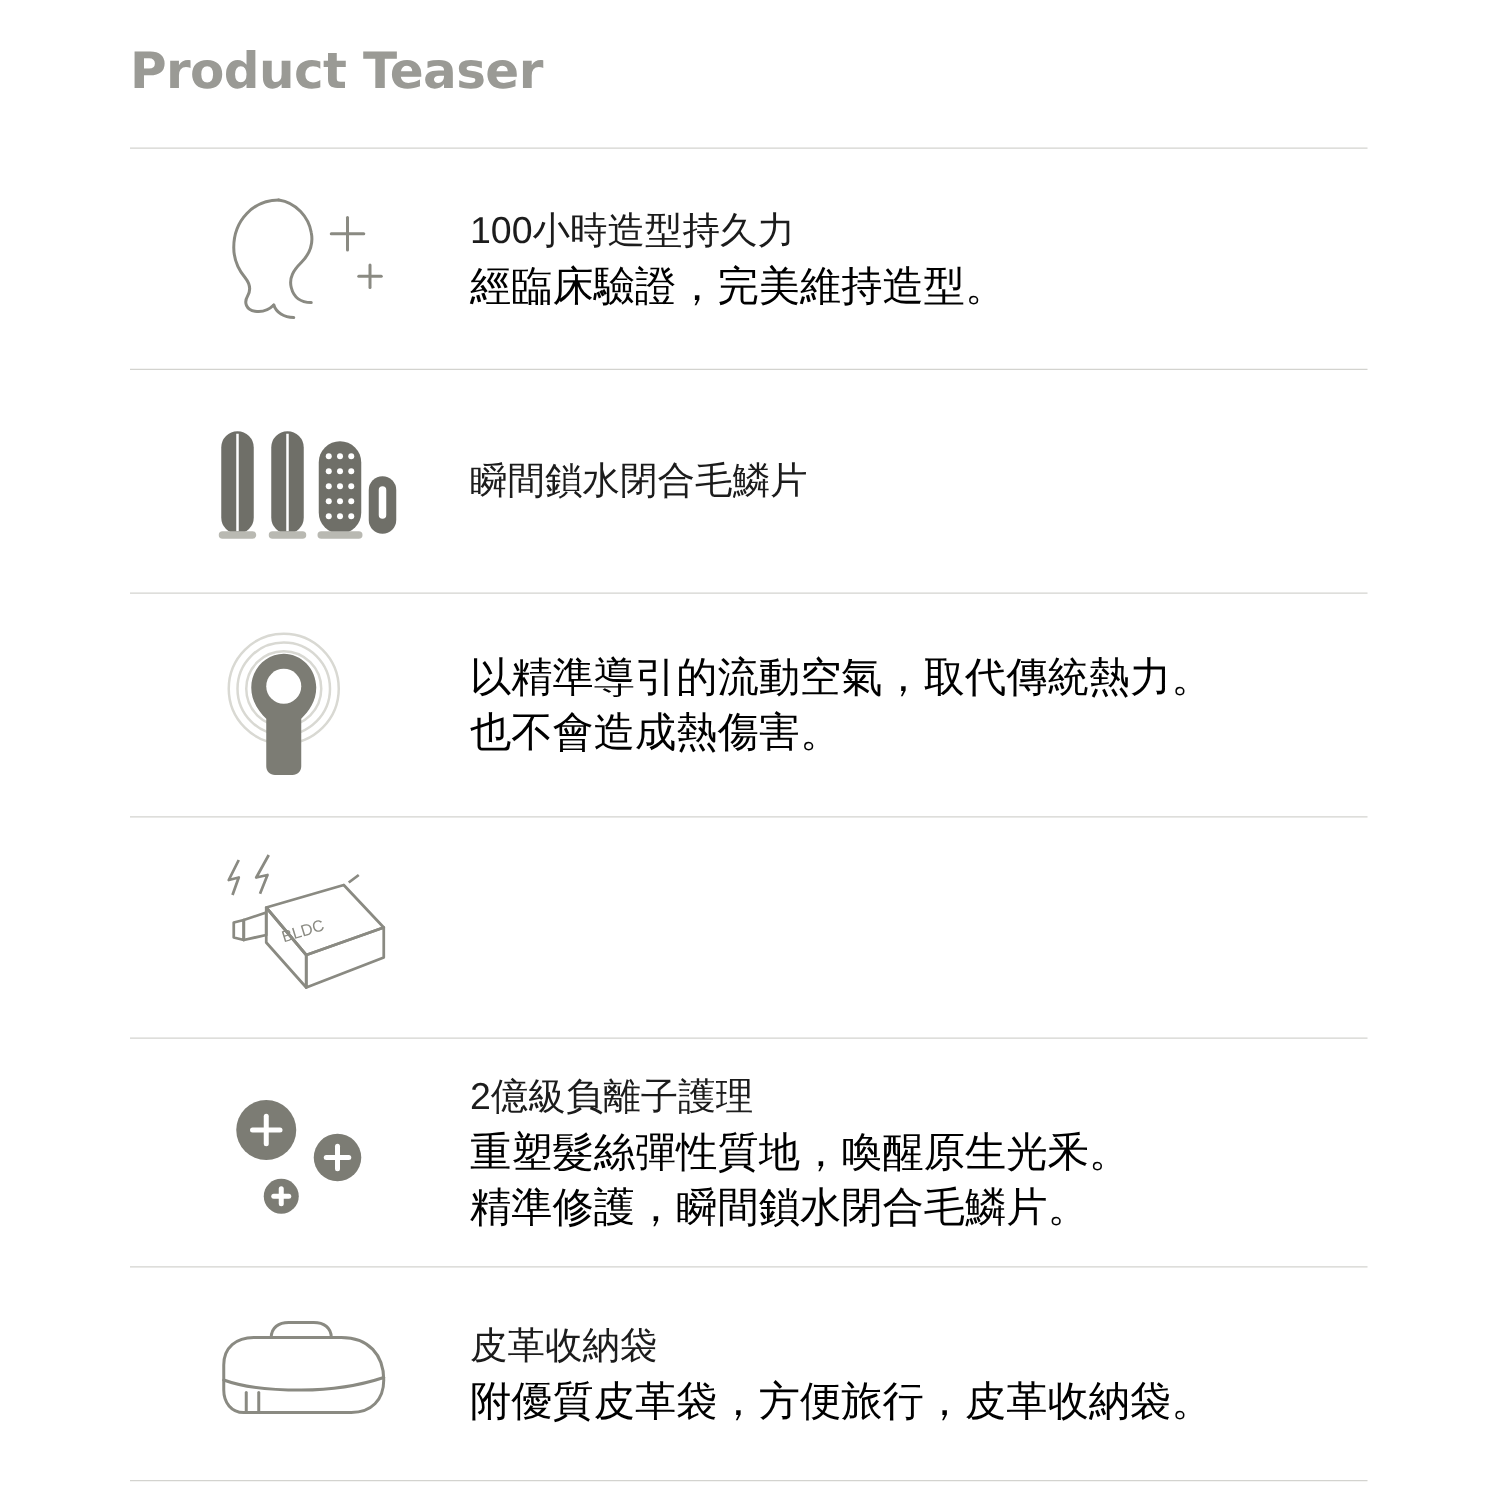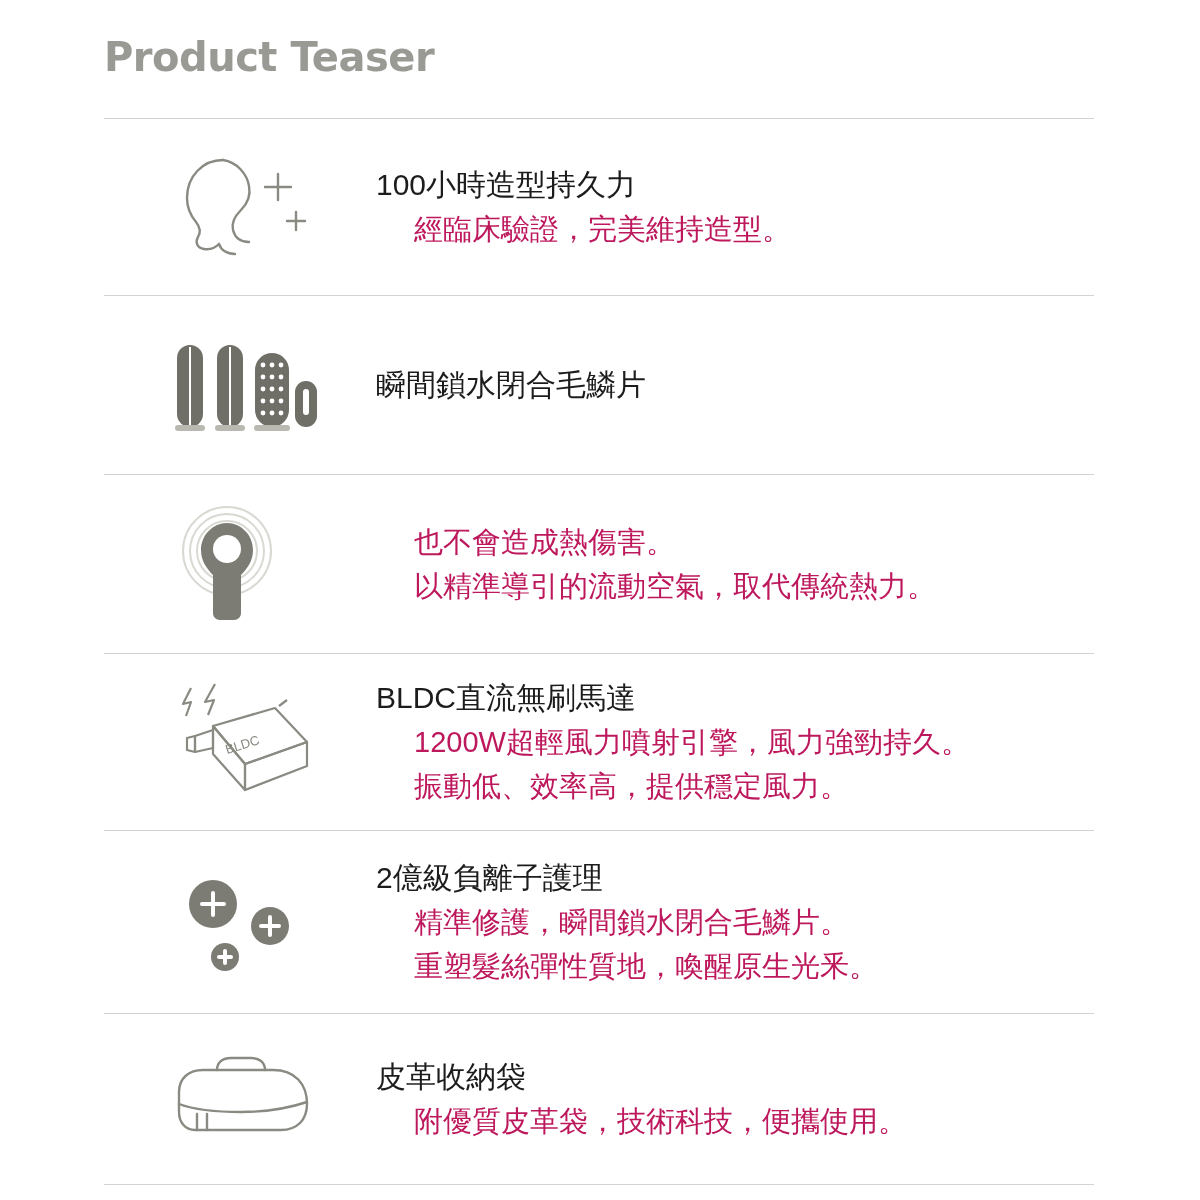--- a/index.html
+++ b/index.html
@@ -60,25 +60,24 @@
     flex-direction: column;
     justify-content: center;
   }
   .heading {
     font-size: 30px;
     line-height: 44px;
     color: #1c1c1c;
     white-space: nowrap;
   }
   .desc {
-    font-size: 29px;
+    font-size: 33px;
     line-height: 44px;
-    color: #be185d;
+    color: #000000;
     white-space: nowrap;
-    margin-left: 38px;
   }
   .r1 { height: 176px; }
   .r2 { height: 178px; }
   .r3 { height: 178px; }
   .r4 { height: 176px; }
   .r5 { height: 182px; justify-content: flex-end; }
   .r6 { height: 170px; }
   svg { display: block; }
 </style>
 </head>
@@ -169,22 +168,22 @@
             <circle cx="62" cy="52" r="23"></circle>
             <circle cx="62" cy="52" r="30"></circle>
             <circle cx="62" cy="52" r="37"></circle>
             <circle cx="62" cy="52" r="44"></circle>
           </g>
           <path d="M62 24 C76 24 88 36 88 51 C88 62 82 70 76 76 L76 114 C76 118 73 121 69 121 L55 121 C51 121 48 118 48 114 L48 76 C42 70 36 62 36 51 C36 36 48 24 62 24 Z" fill="#7c7c74"></path>
           <circle cx="62" cy="50" r="14" fill="#ffffff"></circle>
         </svg>
       </div>
       <div class="text-cell">
+        <div class="desc">以精準導引的流動空氣，取代傳統熱力。</div>
         <div class="desc">也不會造成熱傷害。</div>
-        <div class="desc">以精準導引的流動空氣，取代傳統熱力。</div>
       </div>
     </div>
 
     <div class="divider"></div>
 
     <div class="row r4">
       <div class="icon-cell">
         <svg width="170" height="120" viewBox="0 0 170 120">
           <g fill="none" stroke="#8a8a82" stroke-width="2.2" stroke-linejoin="round">
             <path d="M58 44 L120 26 L152 60 L90 82 Z"></path>
@@ -194,25 +193,20 @@
             <path d="M40 54 L40 70 L32 68 L32 56 Z"></path>
             <path d="M124 24 L132 18"></path>
           </g>
           <g fill="none" stroke="#8a8a82" stroke-width="2.2" stroke-linejoin="round">
             <path d="M36 6 L28 22 L36 20 L31 34"></path>
             <path d="M60 2 L50 20 L59 18 L53 33"></path>
           </g>
           <text x="72" y="72" font-family="Liberation Sans, sans-serif" font-size="13" fill="#8a8a82" transform="rotate(-17 72 72)">BLDC</text>
         </svg>
       </div>
-      <div class="text-cell">
-        <div class="heading">BLDC直流無刷馬達</div>
-        <div class="desc">1200W超輕風力噴射引擎，風力強勁持久。</div>
-        <div class="desc">振動低、效率高，提供穩定風力。</div>
-      </div>
     </div>
 
     <div class="divider"></div>
 
     <div class="row r5">
       <div class="icon-cell">
         <svg width="150" height="120" viewBox="0 0 150 120">
           <g fill="#7c7c74">
             <circle cx="48" cy="42" r="24"></circle>
             <circle cx="105" cy="64" r="19"></circle>
@@ -223,41 +217,41 @@
               <path d="M37 42 L59 42"></path>
             <path d="M105 55 L105 73"></path>
               <path d="M96 64 L114 64"></path>
             <path d="M60 89 L60 101"></path>
               <path d="M54 95 L66 95"></path>
           </g>
         </svg>
       </div>
       <div class="text-cell">
         <div class="heading">2億級負離子護理</div>
+        <div class="desc">重塑髮絲彈性質地，喚醒原生光釆。</div>
         <div class="desc">精準修護，瞬間鎖水閉合毛鱗片。</div>
-        <div class="desc">重塑髮絲彈性質地，喚醒原生光釆。</div>
       </div>
     </div>
 
     <div class="divider"></div>
 
     <div class="row r6">
       <div class="icon-cell">
         <svg width="170" height="110" viewBox="0 0 170 110">
           <g fill="none" stroke="#8a8a82" stroke-width="2.4" stroke-linejoin="round" stroke-linecap="round">
             <path d="M24 48 C24 34 34 26 48 26 L118 26 C140 26 152 40 152 60 C152 76 142 86 126 86 L40 86 C30 86 24 78 24 68 Z"></path>
             <path d="M24 60 C40 66 60 68 86 68 C112 68 134 64 152 58"></path>
             <path d="M62 26 C62 18 68 14 76 14 L96 14 C104 14 110 18 110 26"></path>
             <path d="M42 70 L42 86"></path>
             <path d="M52 70 L52 86"></path>
           </g>
         </svg>
       </div>
       <div class="text-cell">
         <div class="heading">皮革收納袋</div>
-        <div class="desc">附優質皮革袋，技術科技，便攜使用。</div>
+        <div class="desc">附優質皮革袋，方便旅行，皮革收納袋。</div>
       </div>
     </div>
 
     <div class="divider"></div>
 
   </div>
 </div>
 
 </body></html>

